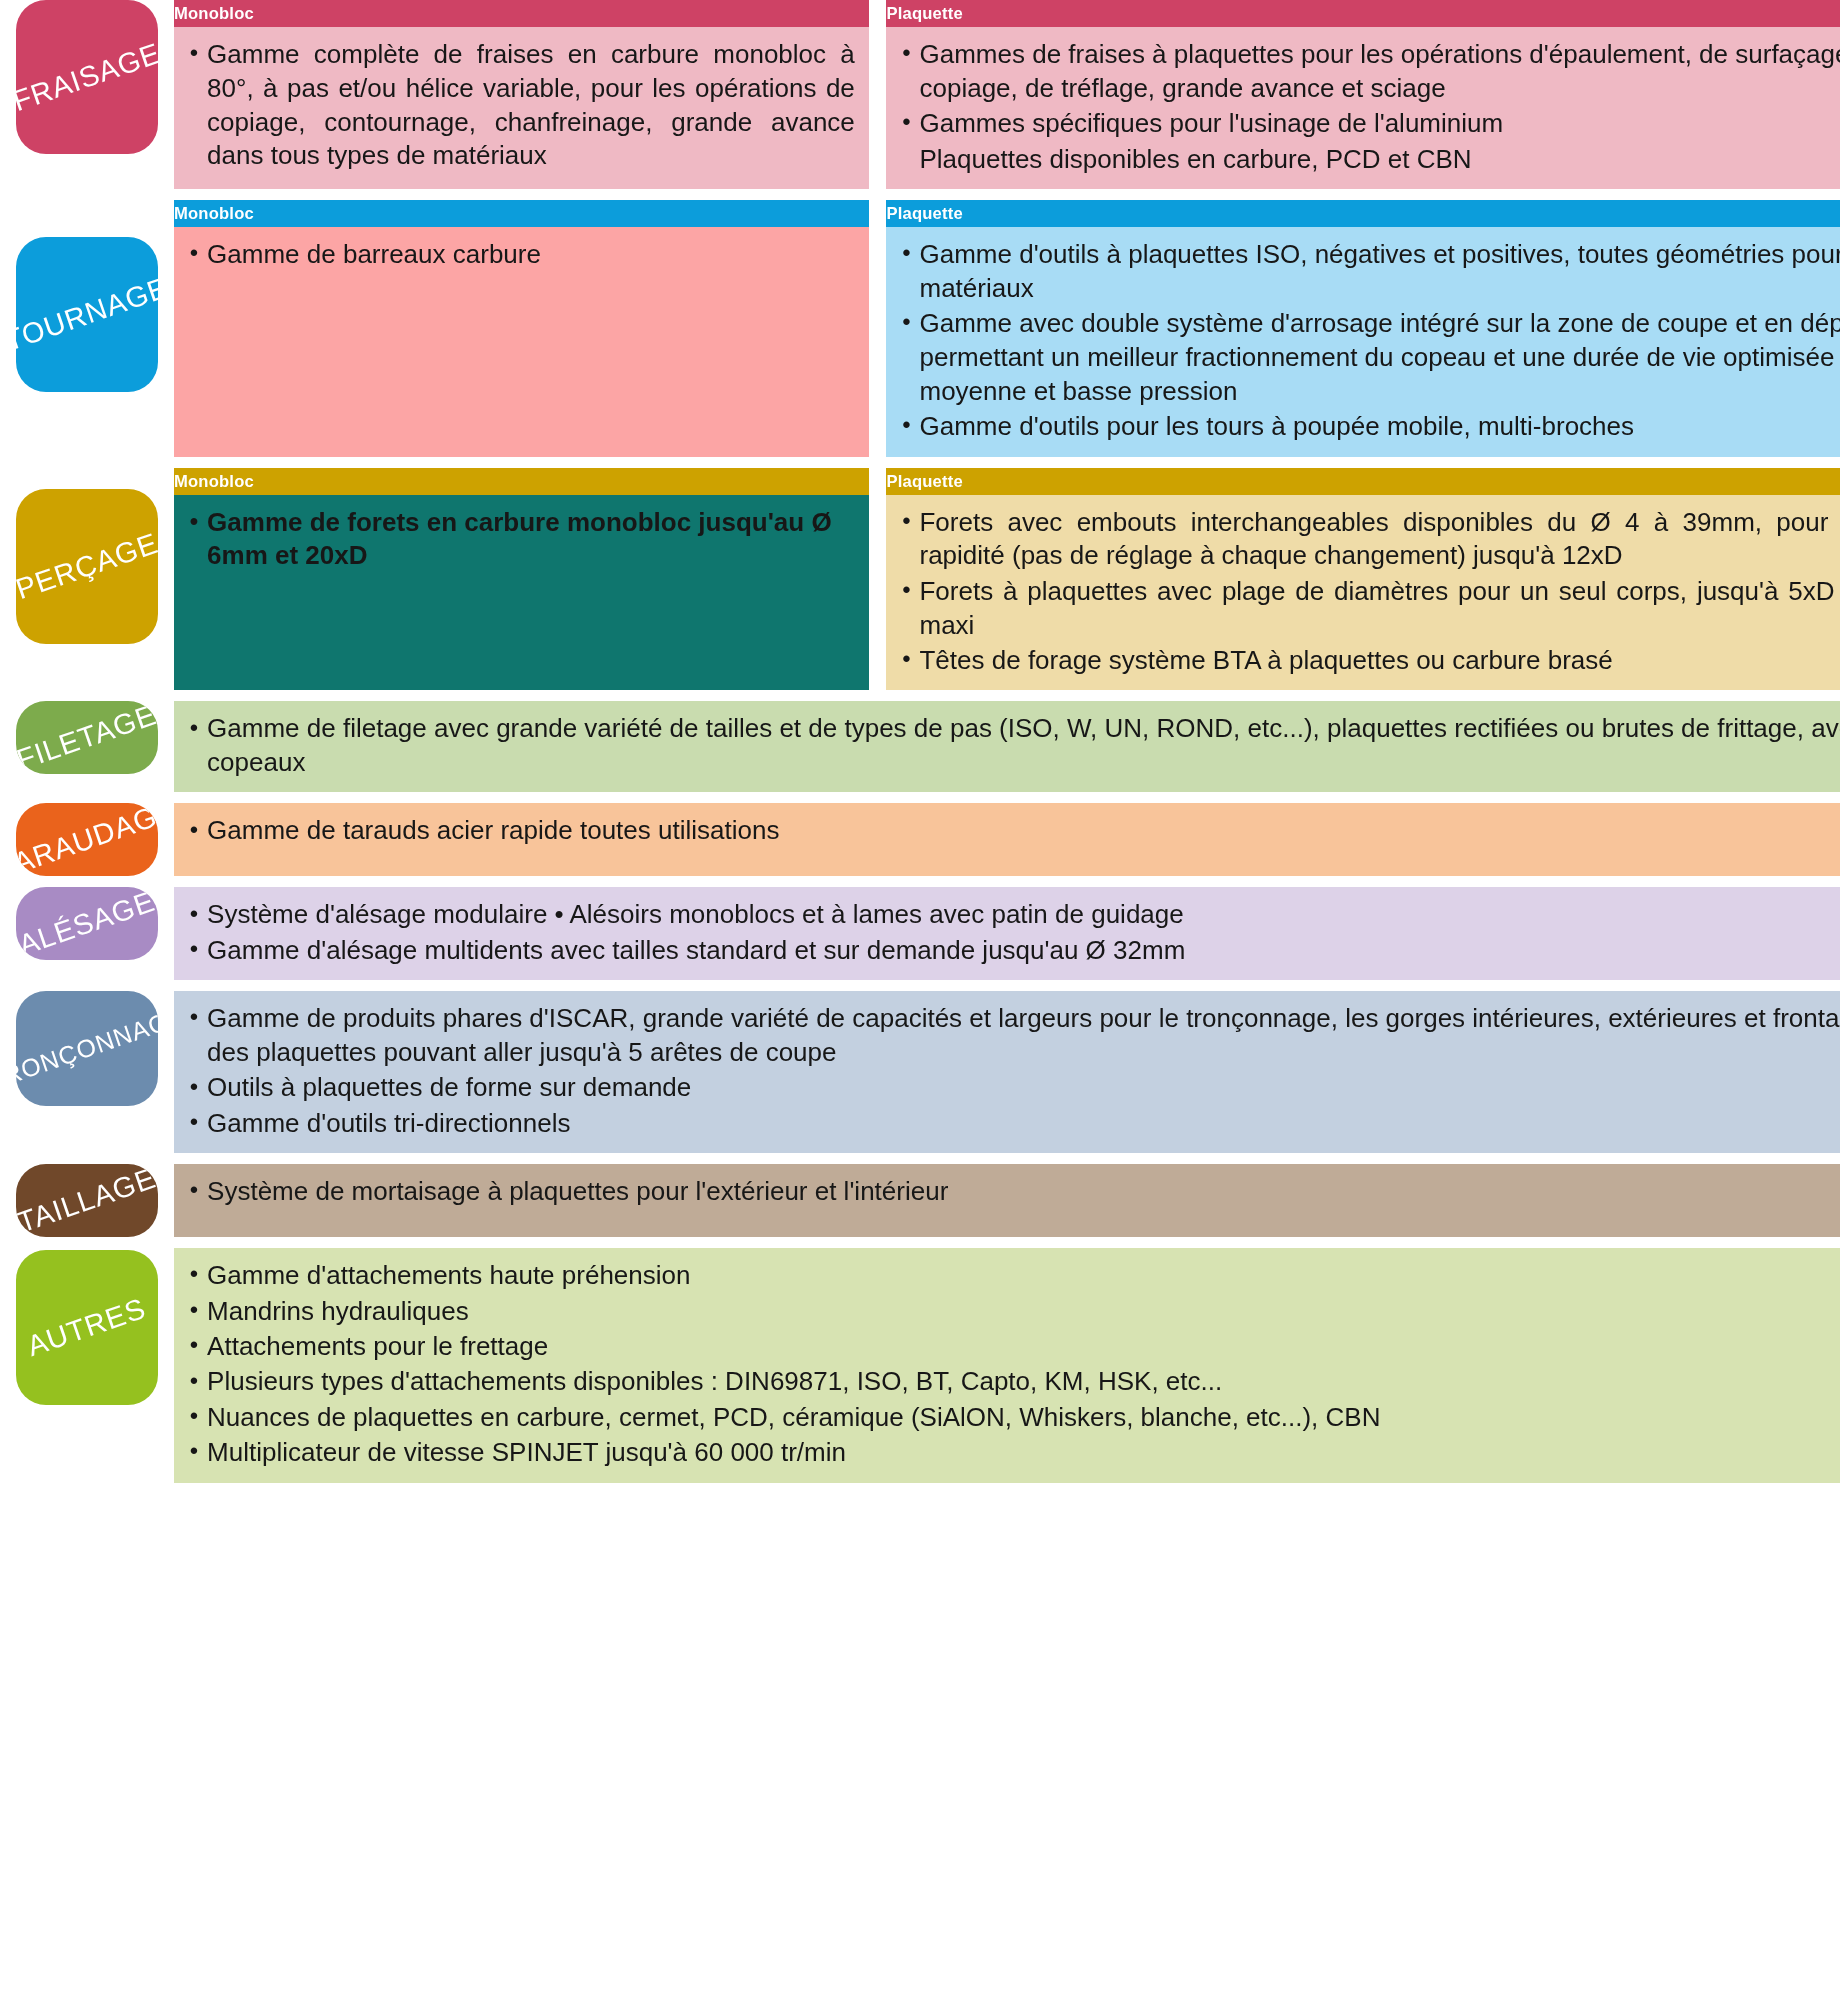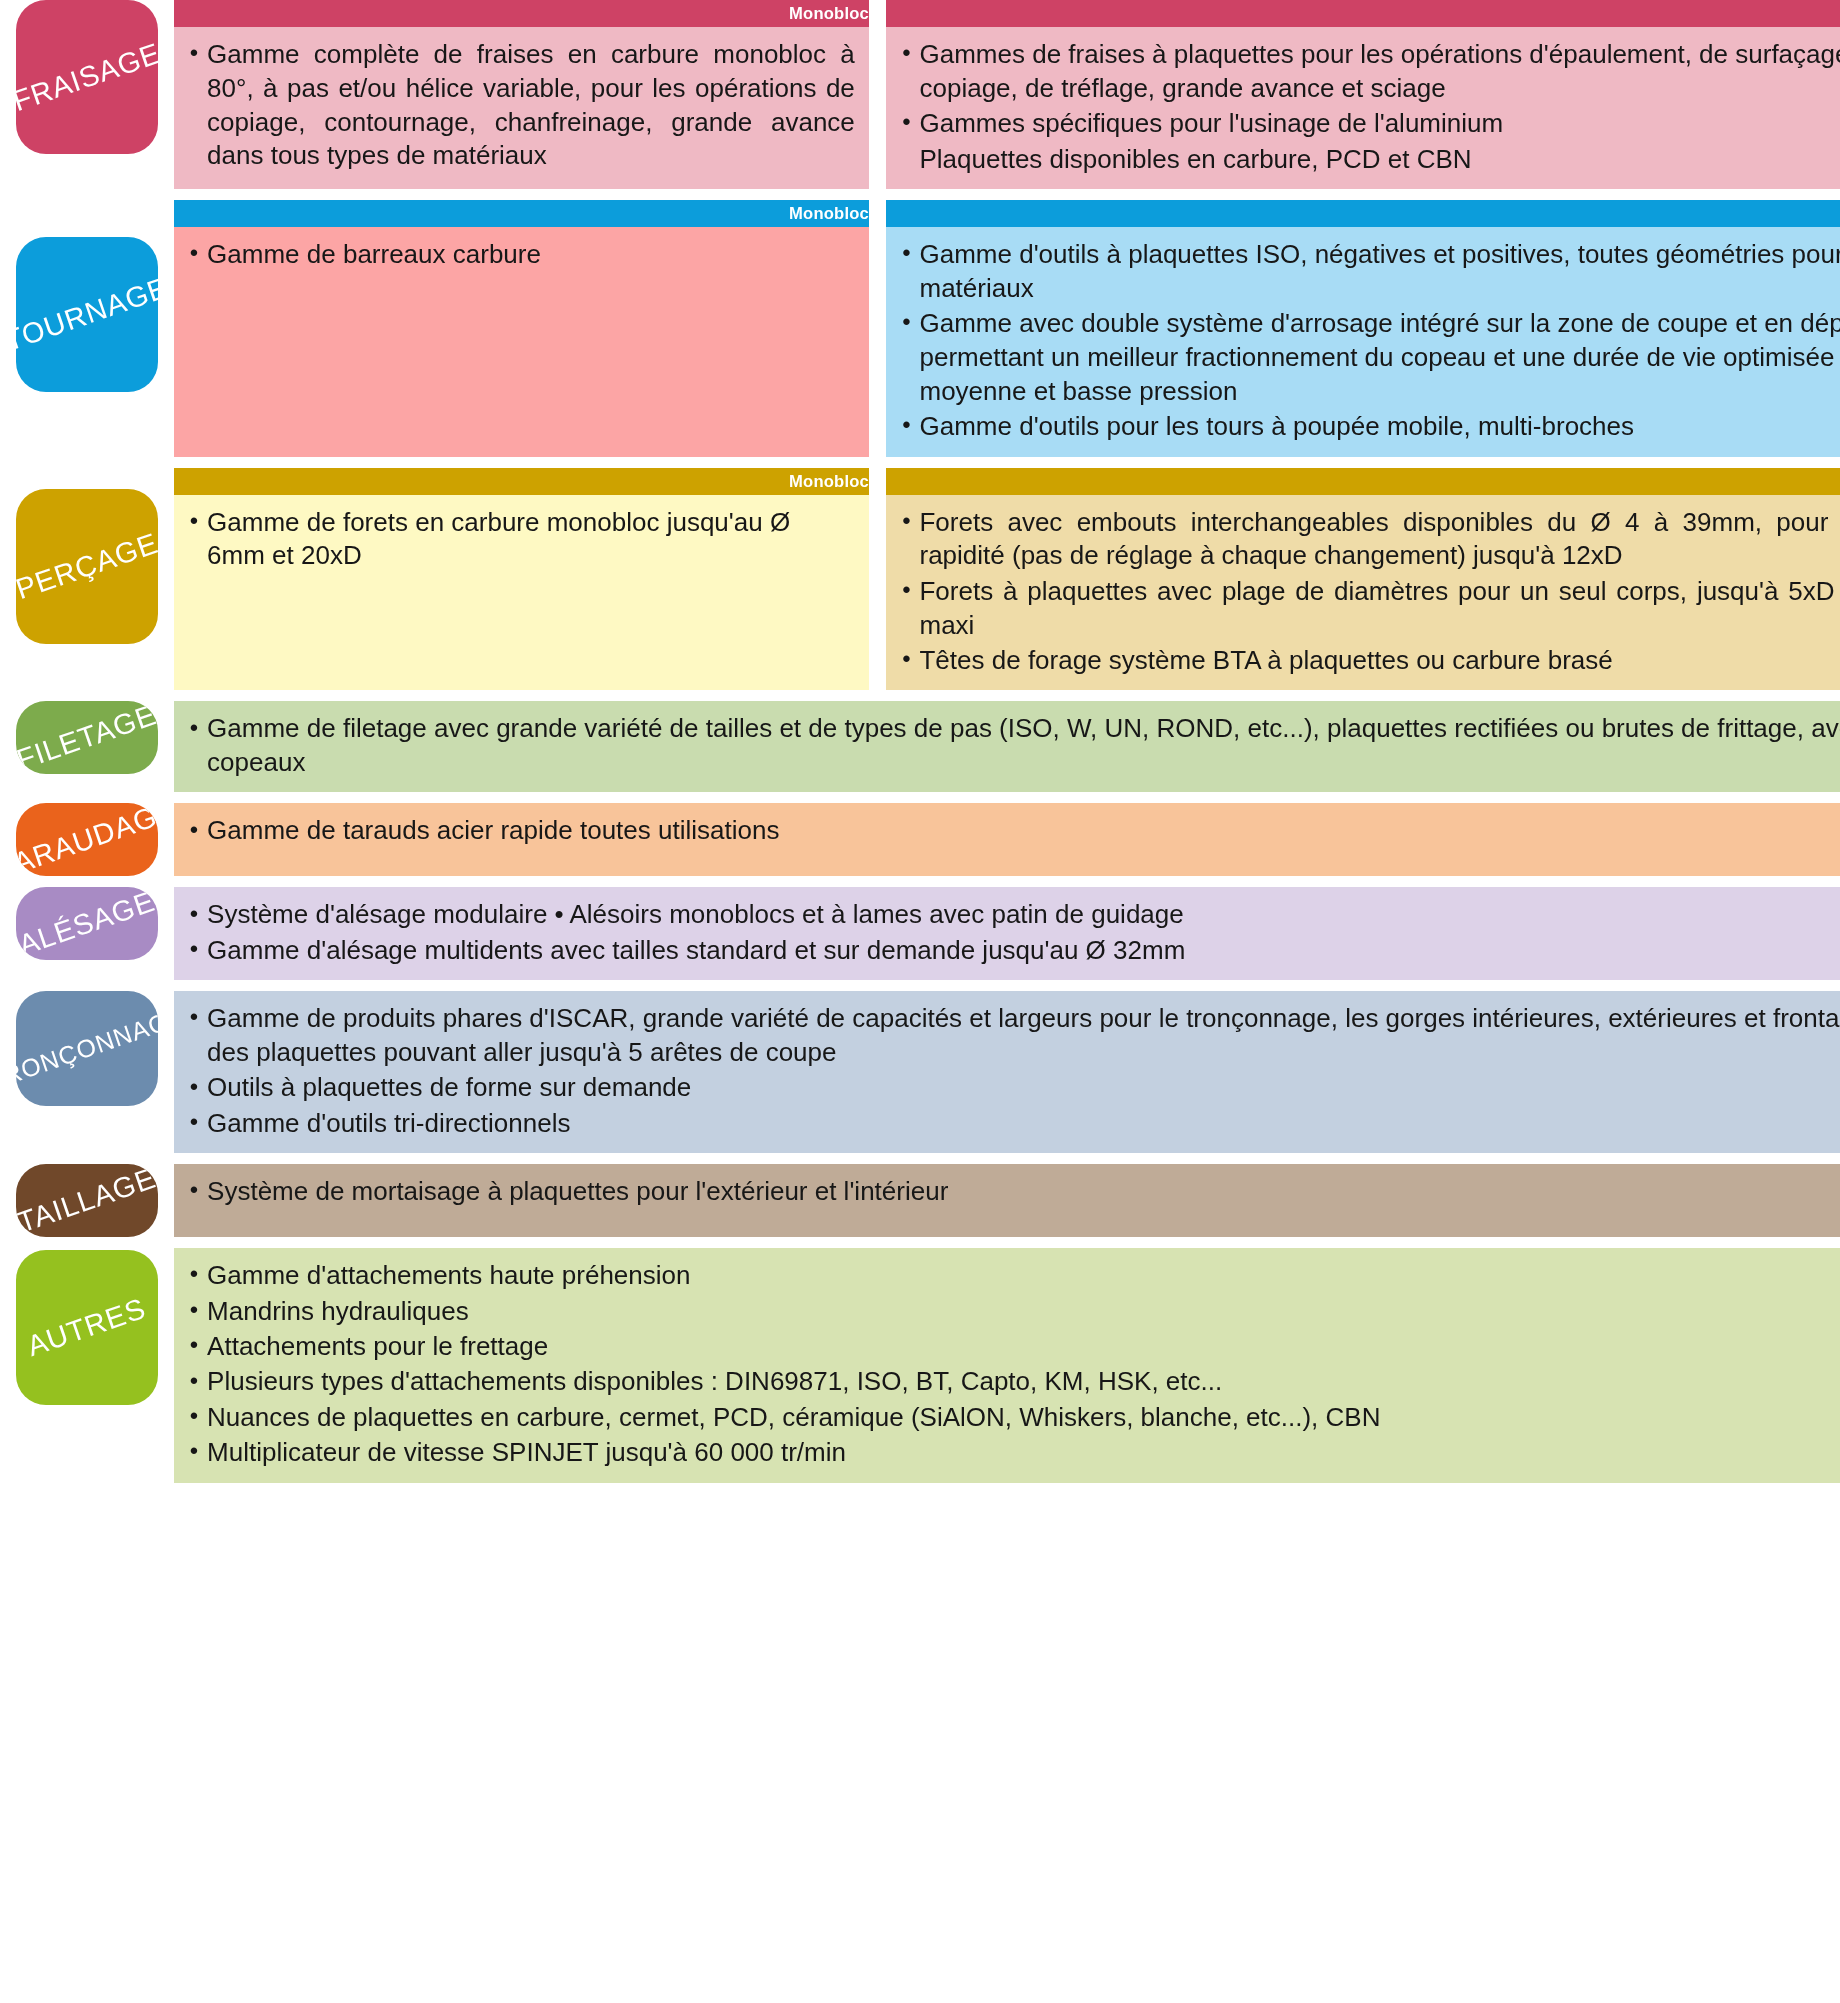--- a/index.html
+++ b/index.html
@@ -70,21 +70,21 @@
 
   .panel {
     display: flex;
     flex-direction: column;
     box-sizing: border-box;
   }
 
   .panel-head {
     height: 27px;
     line-height: 27px;
-    text-align: right;
+    text-align: left;
     color: #ffffff;
     font-size: 16.6px;
     font-weight: bold;
     letter-spacing: 0.2px;
   }
 
   .panel-body {
     flex: 1;
     padding: 11px 14.2px 11px 12.6px;
     box-sizing: border-box;
@@ -182,21 +182,21 @@
     </div>
     <div class="row" style="min-height:198px;">
       <div class="tag-cell">
         <div class="tag" style="background:#CDA200;height:155px;top:21.3px;">
           <span class="tag-label">PERÇAGE</span>
         </div>
       </div>
       <div class="content-cell">
         <div class="panel w-mono">
           <div class="panel-head" style="background:#CDA200;">Monobloc</div>
-          <div class="panel-body" style="background:#fef9c3;">
+          <div class="panel-body" style="background:#0f766e;font-weight:bold;">
             <ul class="bullets">
               <li class="">Gamme de forets en carbure monobloc jusqu'au Ø 6mm et 20xD</li>
             </ul>
           </div>
         </div>
         <div class="panel w-plaq">
           <div class="panel-head" style="background:#CDA200;">Plaquette</div>
           <div class="panel-body" style="background:#EFDCA8;">
             <ul class="bullets">
               <li class="justify">Forets avec embouts interchangeables disponibles du Ø 4 à 39mm, pour un gain de rapidité (pas de réglage à chaque changement) jusqu'à 12xD</li>

